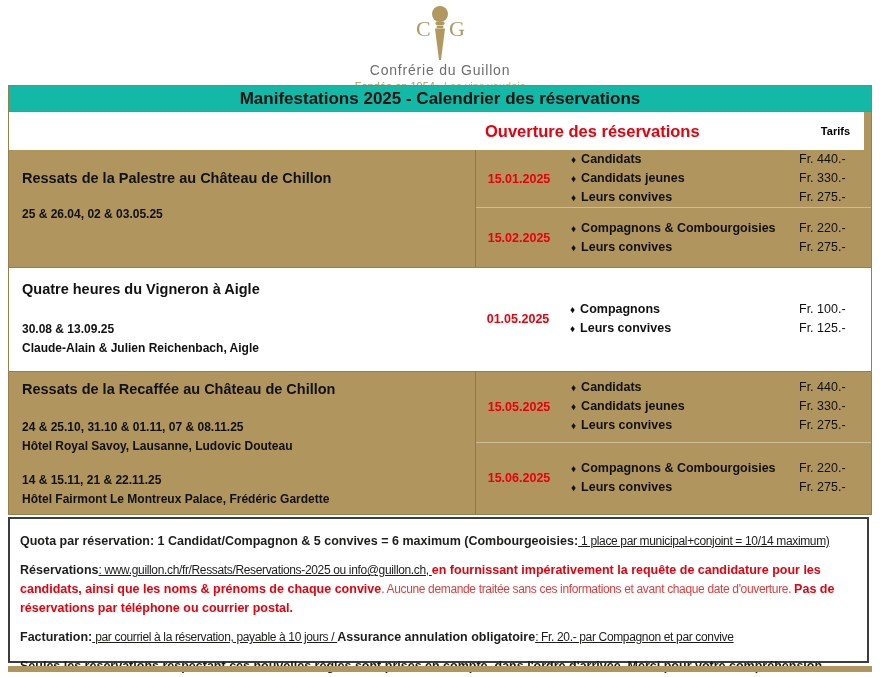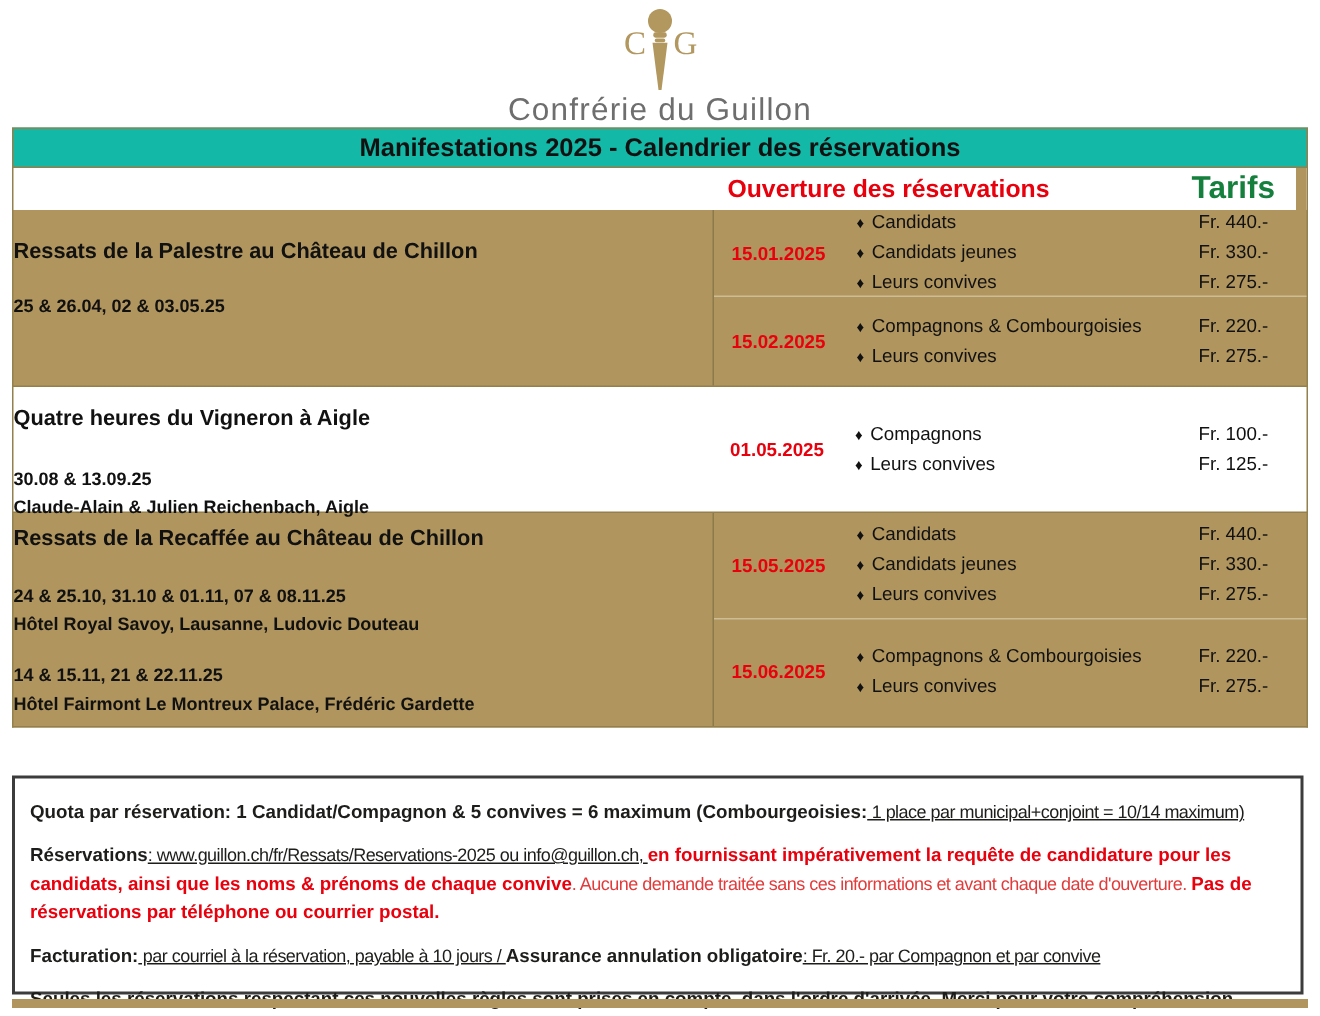--- a/index.html
+++ b/index.html
@@ -2,62 +2,62 @@
 <html><head>
 <meta charset="utf-8">
 <style>
   html,body{margin:0;padding:0;background:#fff;}
   .page{position:relative;width:880px;height:677px;background:#fff;overflow:hidden;
         font-family:"Liberation Sans","DejaVu Sans",sans-serif;color:#1d1d1b;}
 
   
   .logo{position:absolute;top:4px;left:0;right:0;text-align:center;}
   .logo svg{display:block;margin:0 auto;}
-  .brand{font-size:21px;color:#6e6e6e;letter-spacing:.8px;margin-top:-2px;}
+  .brand{font-size:14px;color:#6e6e6e;letter-spacing:.8px;margin-top:-2px;}
   .tagline{font-size:11px;margin-top:2px;}
   .tagline .t1{color:#b2975f;}
   .tagline .t2{color:#c9b286;margin-left:9px;}
 
   
   .cal{position:absolute;left:8px;top:85px;width:864px;box-sizing:border-box;}
   .cal *{box-sizing:border-box;}
   .title-row{height:27px;background:#14b8a6;border:1px solid #94804c;
              display:flex;align-items:center;justify-content:center;
              font-size:17px;font-weight:700;color:#111;}
-  .head-row{height:28px;background:#fff;display:flex;align-items:center;
+  .head-row{height:38px;background:#fff;display:flex;align-items:center;
             border-left:1px solid #94804c;border-right:1px solid #94804c;}
   .head-left{width:466px;height:100%;}
   .head-open{flex:1;font-size:16.5px;font-weight:700;color:#e8000d;padding-left:10px;}
-  .head-tarifs{width:96px;text-align:right;font-size:21px;font-weight:700;color:#15803d;padding-right:14px;}
+  .head-tarifs{width:96px;text-align:right;font-size:11px;font-weight:700;color:#000000;padding-right:14px;}
   .head-stub{width:7px;height:100%;background:#b0955e;}
 
   .sec{display:flex;border:1px solid #94804c;border-top:none;}
   .sec.gold{background:#b0955e;}
   .sec.white{background:#fff;}
-  .sec .left{width:466px;padding-left:0;padding-right:10px;}
+  .sec .left{width:466px;padding-left:13px;padding-right:10px;}
   .sec .right{flex:1;display:flex;flex-direction:column;}
   .sec.gold .right{border-left:1px solid #8d7a4c;}
   .sec .left h3{margin:0;font-size:14.5px;font-weight:700;color:#111;}
   .sec .left p{margin:0;font-size:12px;font-weight:700;line-height:19px;color:#111;}
-  .s1{height:118px}.s2{height:84px}.s3{height:143px}
+  .s1{height:118px}.s2{height:104px}.s3{height:143px}
   .s1 .left{padding-top:20px}.s1 .left h3{margin-bottom:19px}
   .s2 .left{padding-top:13px}.s2 .left h3{margin-bottom:23px}
   .s3 .left{padding-top:9px}.s3 .left h3{margin-bottom:21px}
   .gap-above{margin-top:15px !important;}
 
   .subrow{display:flex;align-items:center;}
   .subrow + .subrow{border-top:1px solid #cdbd97;}
   .s1 .subrow:nth-child(1){height:57px}.s1 .subrow:nth-child(2){height:61px}
   .s2 .subrow{height:102px}
   .s3 .subrow:nth-child(1){height:70px}.s3 .subrow:nth-child(2){height:73px}
   .datecell{width:86px;text-align:center;font-size:12.5px;font-weight:700;color:#e8000d;}
   .items{flex:1;}
   .item{display:flex;align-items:baseline;line-height:19px;font-size:12.5px;color:#111;padding-left:9px;}
   .item .bullet{font-size:10px;margin-right:5px;}
-  .item .lbl{flex:1;}
+  .item .lbl{flex:1;font-weight:bold;}
   .item .price{width:72px;padding-right:4px;}
 
   
   .notes{position:absolute;left:8px;top:517px;width:861px;height:146px;
          border:2px solid #3c3c3c;background:#fff;padding:3px 10px 0 10px;box-sizing:border-box;}
   .note{margin:10px 0 0 0;font-size:12.5px;line-height:19px;color:#1d1d1b;}
   .run-b{font-weight:700;}
   .run-n{letter-spacing:-.35px;font-size:12px;text-decoration:underline;}
   .run-rb{font-weight:700;color:#e8000d;}
   .run-rn{color:#e23b3b;letter-spacing:-.35px;font-size:12px;}

